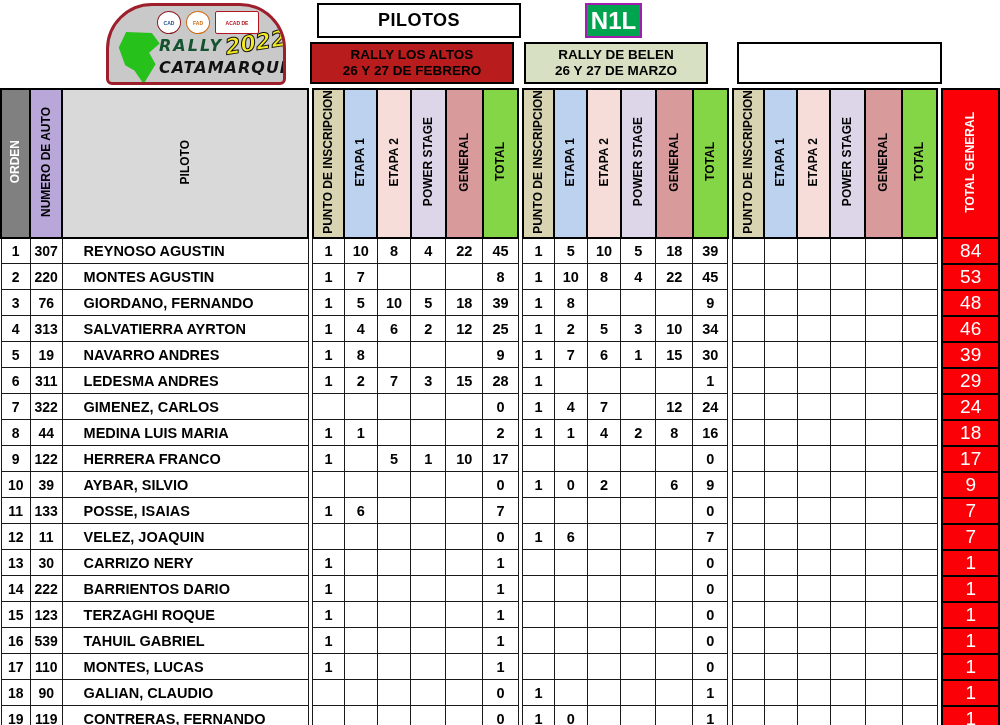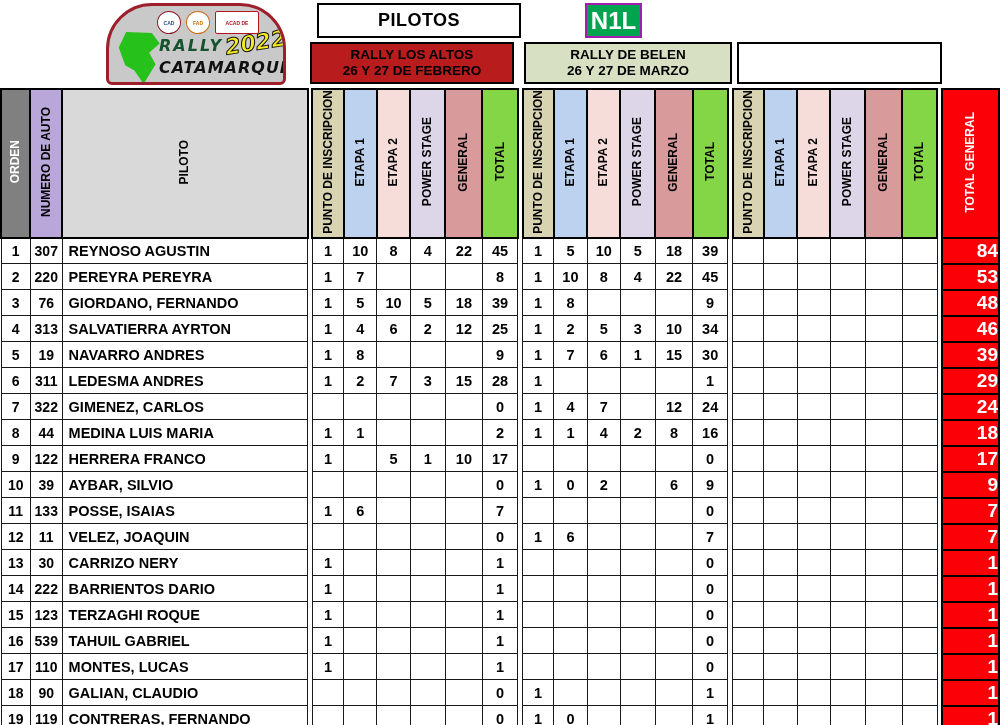--- a/index.html
+++ b/index.html
@@ -54,21 +54,21 @@
   }
 
   .box{position:absolute;box-sizing:border-box;border:2px solid #000;
        display:flex;align-items:center;justify-content:center;text-align:center;}
   .pilotos-box{left:317px;top:3px;width:204px;height:35px;background:#fff;
        font-size:18px;font-weight:bold;color:#000;letter-spacing:.5px;}
   .n1l-box{left:558px;top:3px;width:57px;height:35px;background:#00a44e;border:2px solid #a21caf;
        font-size:24px;font-weight:bold;color:#fff;margin-left:27px;}
   .ev-box{top:42px;height:42px;font-size:13.5px;font-weight:bold;line-height:16px;color:#000;}
   .ev1{left:310px;width:204px;background:#b91c1c;}
-  .ev2{left:524px;width:208px;background:#d7e0c2;}
+  .ev2{left:524px;width:184px;background:#d7e0c2;}
   .ev3{left:737px;width:205px;background:#fff;}
 
   
   table{border-collapse:collapse;position:absolute;left:0;top:88px;}
   td,th{padding:0;margin:0;box-sizing:border-box;}
 
   
   .hcell{
     border:2px solid #000;
     height:118px;
@@ -105,24 +105,24 @@
     text-align:center;
     vertical-align:middle;
     font-size:14px;
     font-weight:bold;
     color:#000;
     background:#fff;
     white-space:nowrap;
   }
   .d-orden{width:30px;}
   .d-num{width:32px;margin-top:20px;}
-  .d-piloto{width:248px;text-align:left;padding-left:6px;font-size:14.5px;}
+  .d-piloto{width:248px;text-align:left;padding-left:21px;font-size:14.5px;}
   .d-gap{border:none;background:#fff;width:5px;}
   .d-score{font-size:14.5px;}
-  .d-tg{background:#fb0007;color:#fff;font-size:19px;font-weight:bold;width:58px;border:2px solid #000;text-align:right;}
+  .d-tg{background:#fb0007;color:#fff;font-size:19px;font-weight:normal;width:58px;border:2px solid #000;}
 </style>
 </head>
 <body>
 
 <div id="root">
 
   <div class="banner">
 
     <div class="logo">
       <div class="logo-map"></div>
@@ -231,21 +231,21 @@
           <td class="dcell d-score h-e2"></td>
           <td class="dcell d-score h-ps"></td>
           <td class="dcell d-score h-ge"></td>
           <td class="dcell d-score h-to"></td>
           <td class="dcell d-gap"></td>
           <td class="dcell d-tg">84</td>
         </tr>
         <tr>
           <td class="dcell d-orden">2</td>
           <td class="dcell d-num">220</td>
-          <td class="dcell d-piloto">PEREYRA PEREYRA</td>
+          <td class="dcell d-piloto">MONTES AGUSTIN</td>
           <td class="dcell d-gap"></td>
           <td class="dcell d-score h-pi">1</td>
           <td class="dcell d-score h-e1">7</td>
           <td class="dcell d-score h-e2"></td>
           <td class="dcell d-score h-ps"></td>
           <td class="dcell d-score h-ge"></td>
           <td class="dcell d-score h-to">8</td>
           <td class="dcell d-gap"></td>
           <td class="dcell d-score h-pi">1</td>
           <td class="dcell d-score h-e1">10</td>

